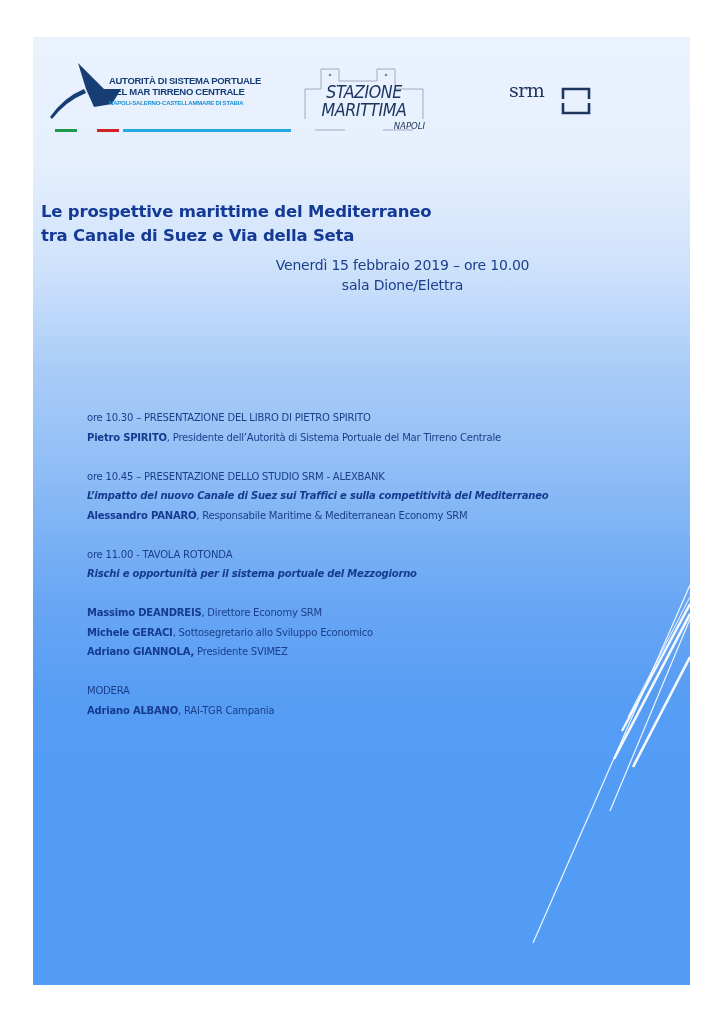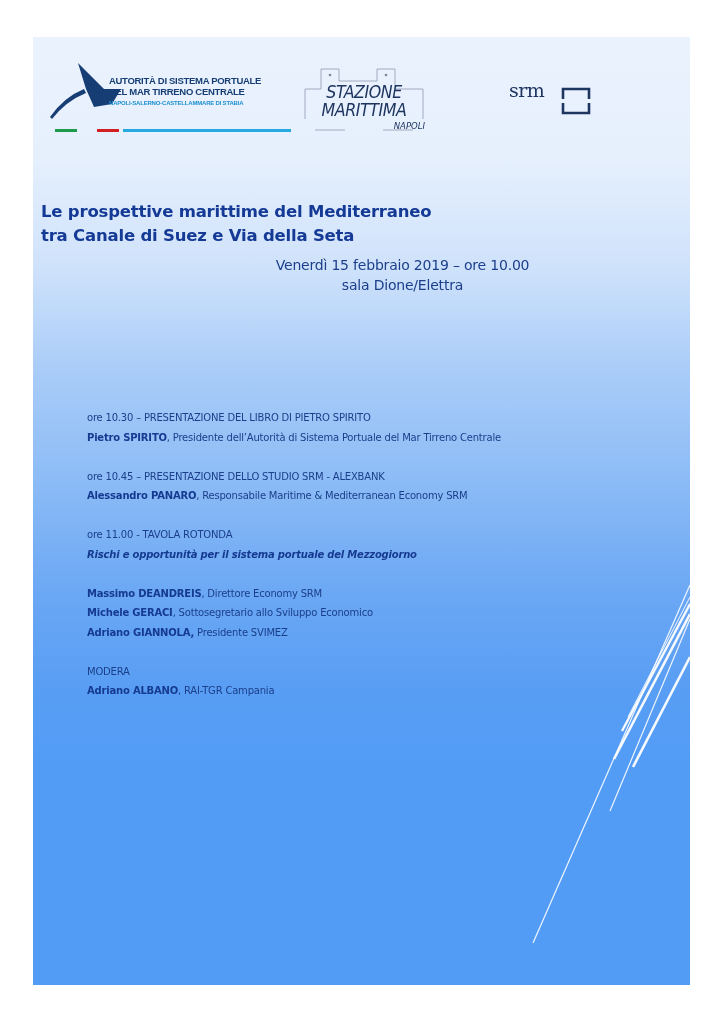--- a/index.html
+++ b/index.html
@@ -113,20 +113,21 @@
 
   <div class="program">
 
     <div class="session">
       <div class="time">ore 10.30 – PRESENTAZIONE DEL LIBRO DI PIETRO SPIRITO</div>
       <div class="speaker"><span class="name">Pietro SPIRITO</span><span>, Presidente dell’Autorità di Sistema Portuale del Mar Tirreno Centrale</span></div>
     </div>
 
     <div class="session">
       <div class="time">ore 10.45 – PRESENTAZIONE DELLO STUDIO SRM - ALEXBANK</div>
+      <div class="subtitle">L’impatto del nuovo Canale di Suez sui Traffici e sulla competitività del Mediterraneo</div>
       <div class="speaker"><span class="name">Alessandro PANARO</span><span>, Responsabile Maritime &amp; Mediterranean Economy SRM</span></div>
     </div>
 
     <div class="session">
       <div class="time">ore 11.00 - TAVOLA ROTONDA</div>
       <div class="subtitle">Rischi e opportunità per il sistema portuale del Mezzogiorno</div>
       <div class="spacer"></div>
       <div class="speaker"><span class="name">Massimo DEANDREIS</span><span>, Direttore Economy SRM</span></div>
       <div class="speaker"><span class="name">Michele GERACI</span><span>, Sottosegretario allo Sviluppo Economico</span></div>
       <div class="speaker"><span class="name">Adriano GIANNOLA,</span><span> Presidente SVIMEZ</span></div>

